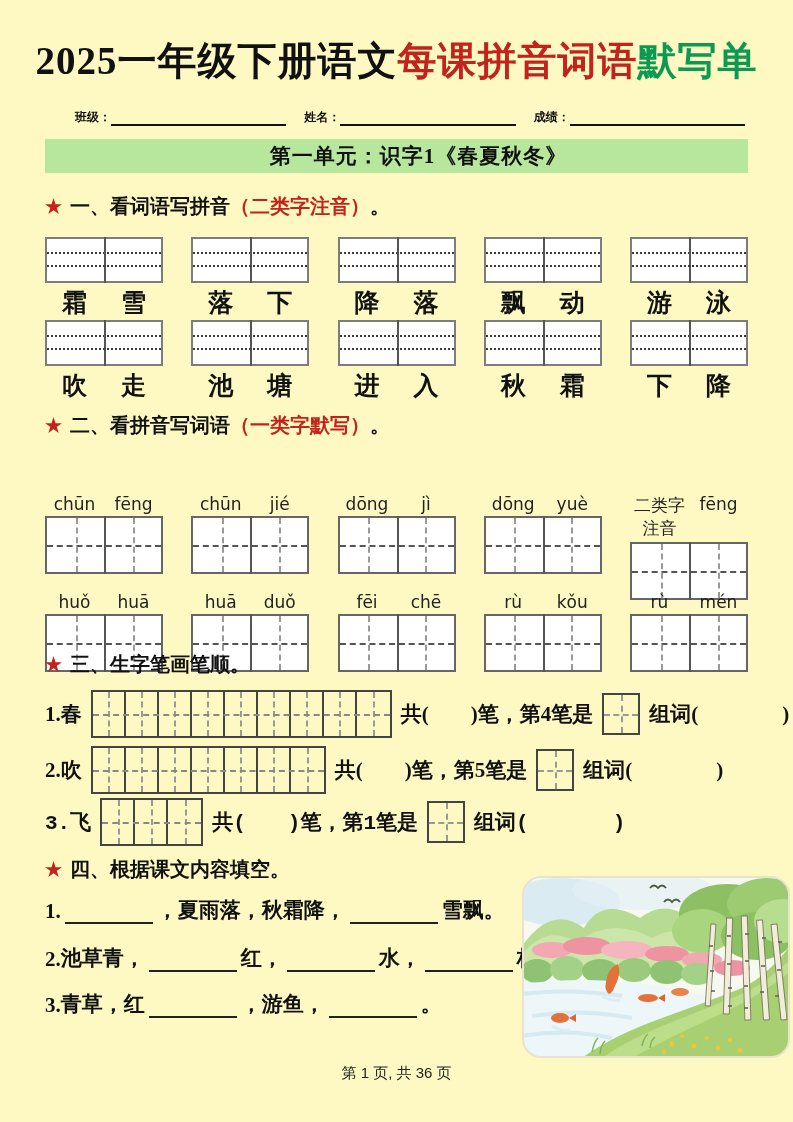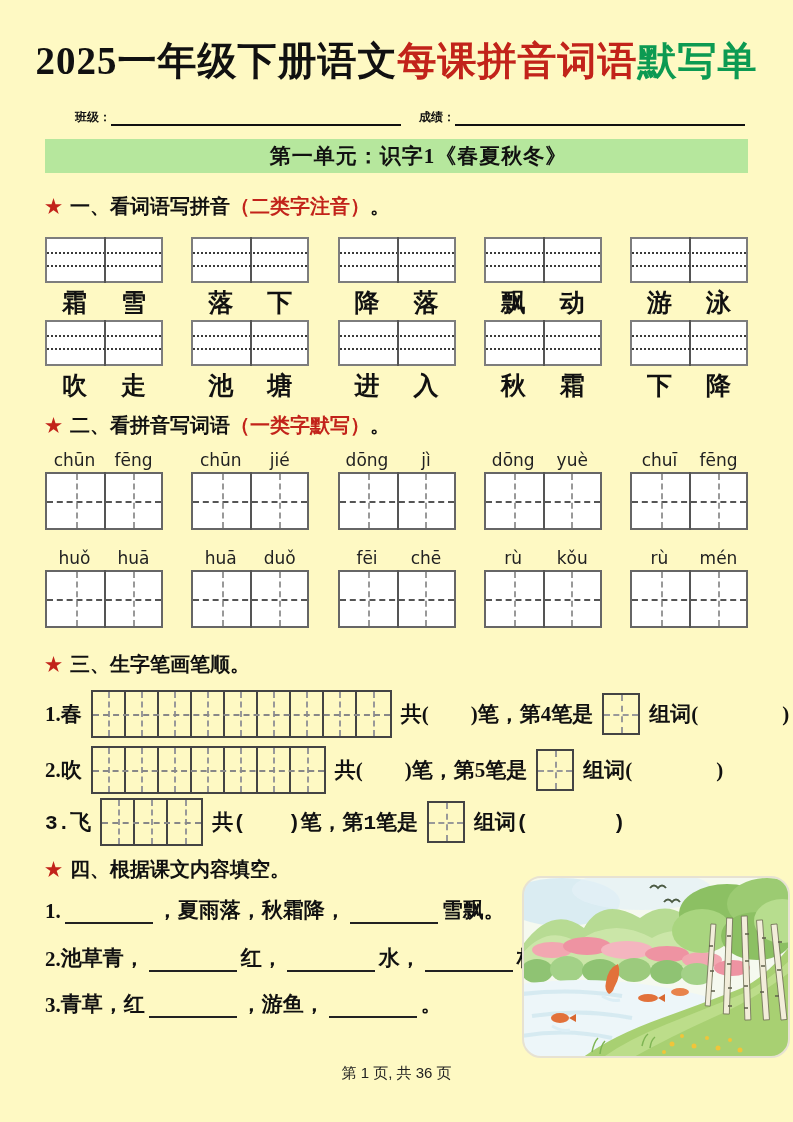--- a/index.html
+++ b/index.html
@@ -62,21 +62,21 @@
   .pinyin-box .vline{position:absolute;top:-2px;bottom:-2px;left:50%;border-left:2px solid #555;}
   .word-chars{display:flex;margin-top:3px;}
   .word-chars span{width:50%;text-align:center;font-size:25px;font-weight:bold;}
   
   .py-row{
     position:absolute;left:45px;width:703px;
     display:flex;justify-content:space-between;
   }
   .py-col{width:118px;}
   .py-labels{display:flex;margin-bottom:2px;font-family:"DejaVu Sans","Liberation Sans",sans-serif;}
-  .py-labels span{width:50%;text-align:center;font-size:17px;color:#222;}
+  .py-labels span{width:50%;text-align:center;font-size:17px;color:#222;margin-top:44px;}
   .tzg{
     position:relative;height:58px;
     border:2px solid #666;background:#fff;box-sizing:border-box;
   }
   .tzg::before{content:"";position:absolute;left:0;right:0;top:50%;border-top:2px dashed #555;}
   .tzg .vsolid{position:absolute;top:-2px;bottom:-2px;left:50%;border-left:2px solid #555;}
   .tzg .vd1{position:absolute;top:0;bottom:0;left:25%;border-left:2px dashed #999;}
   .tzg .vd2{position:absolute;top:0;bottom:0;left:75%;border-left:2px dashed #999;}
   
   .stroke-line{
@@ -117,20 +117,24 @@
   <div class="title">
     <span>2025一年级下册语文</span><span class="t-red">每课拼音词语</span><span class="t-green">默写单</span>
   </div>
 
   <div class="info-row">
     <div class="info-field">
       <span class="lbl">班级：</span>
       <span class="line"></span>
     </div>
     <div class="info-field">
+      <span class="lbl">姓名：</span>
+      <span class="line"></span>
+    </div>
+    <div class="info-field">
       <span class="lbl">成绩：</span>
       <span class="line"></span>
     </div>
   </div>
 
   <div class="banner">第一单元：识字1《春夏秋冬》</div>
 
   <div class="sec-header" style="top:193px;">
     <span class="star">★</span>
     <span><span>一、看词语写拼音</span><span class="hd-red">（二类字注音）</span><span>。</span></span>
@@ -274,21 +278,21 @@
           <span>yuè</span>
         </div>
         <div class="tzg">
           <div class="vsolid"></div>
           <div class="vd1"></div>
           <div class="vd2"></div>
         </div>
       </div>
       <div class="py-col">
         <div class="py-labels">
-          <span>chuī</span>
+          <span>二类字注音</span>
           <span>fēng</span>
         </div>
         <div class="tzg">
           <div class="vsolid"></div>
           <div class="vd1"></div>
           <div class="vd2"></div>
         </div>
       </div>
     </div>
   <div class="py-row" style="top:548px;" id="sec2-row-1">

